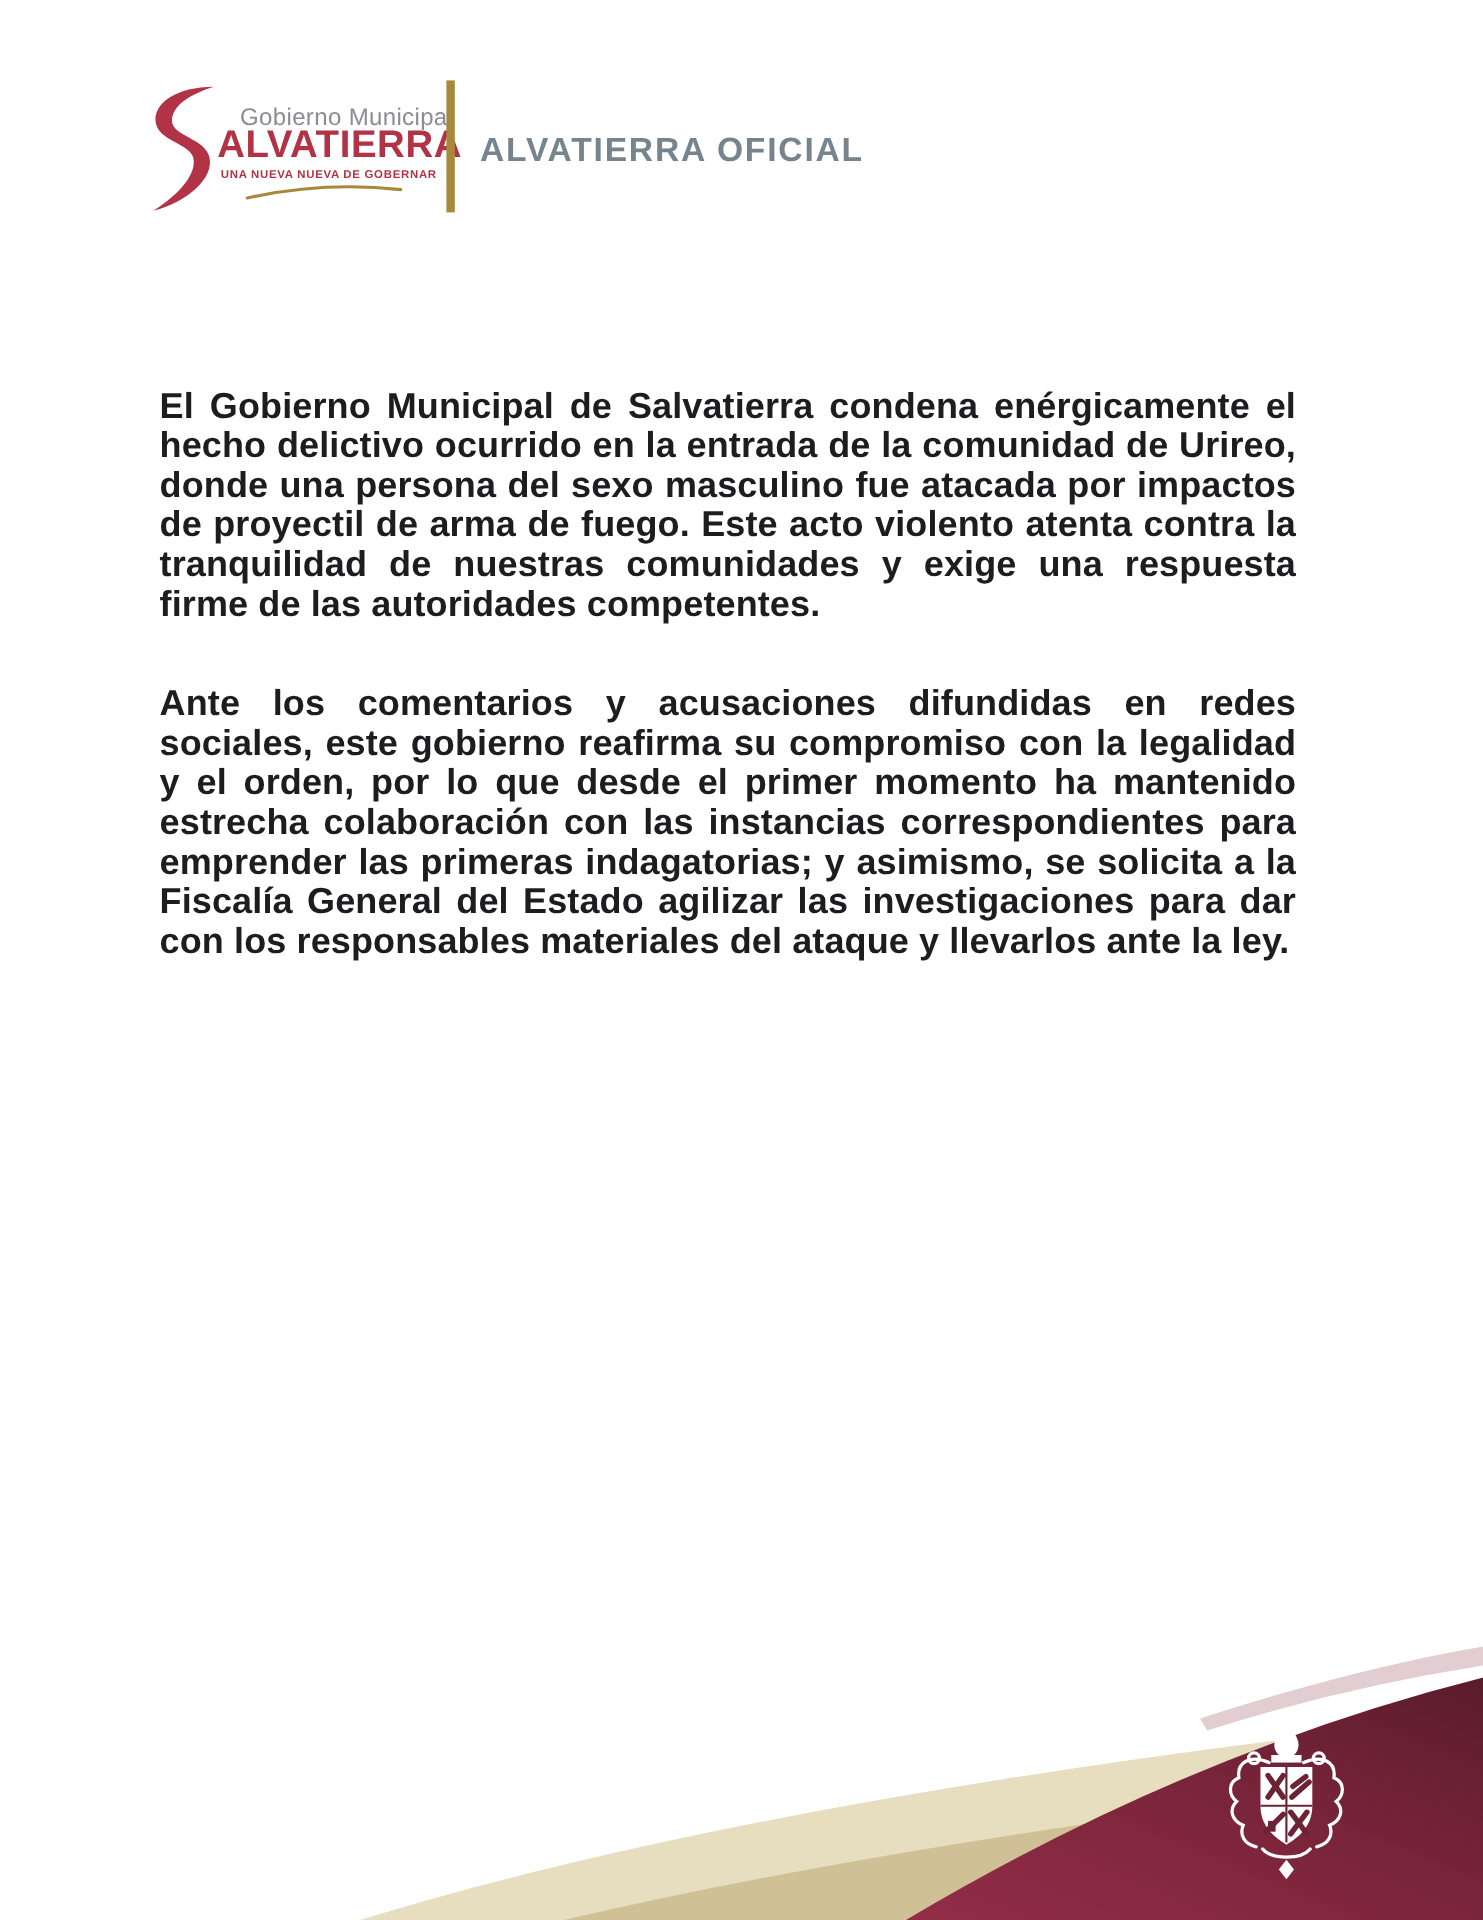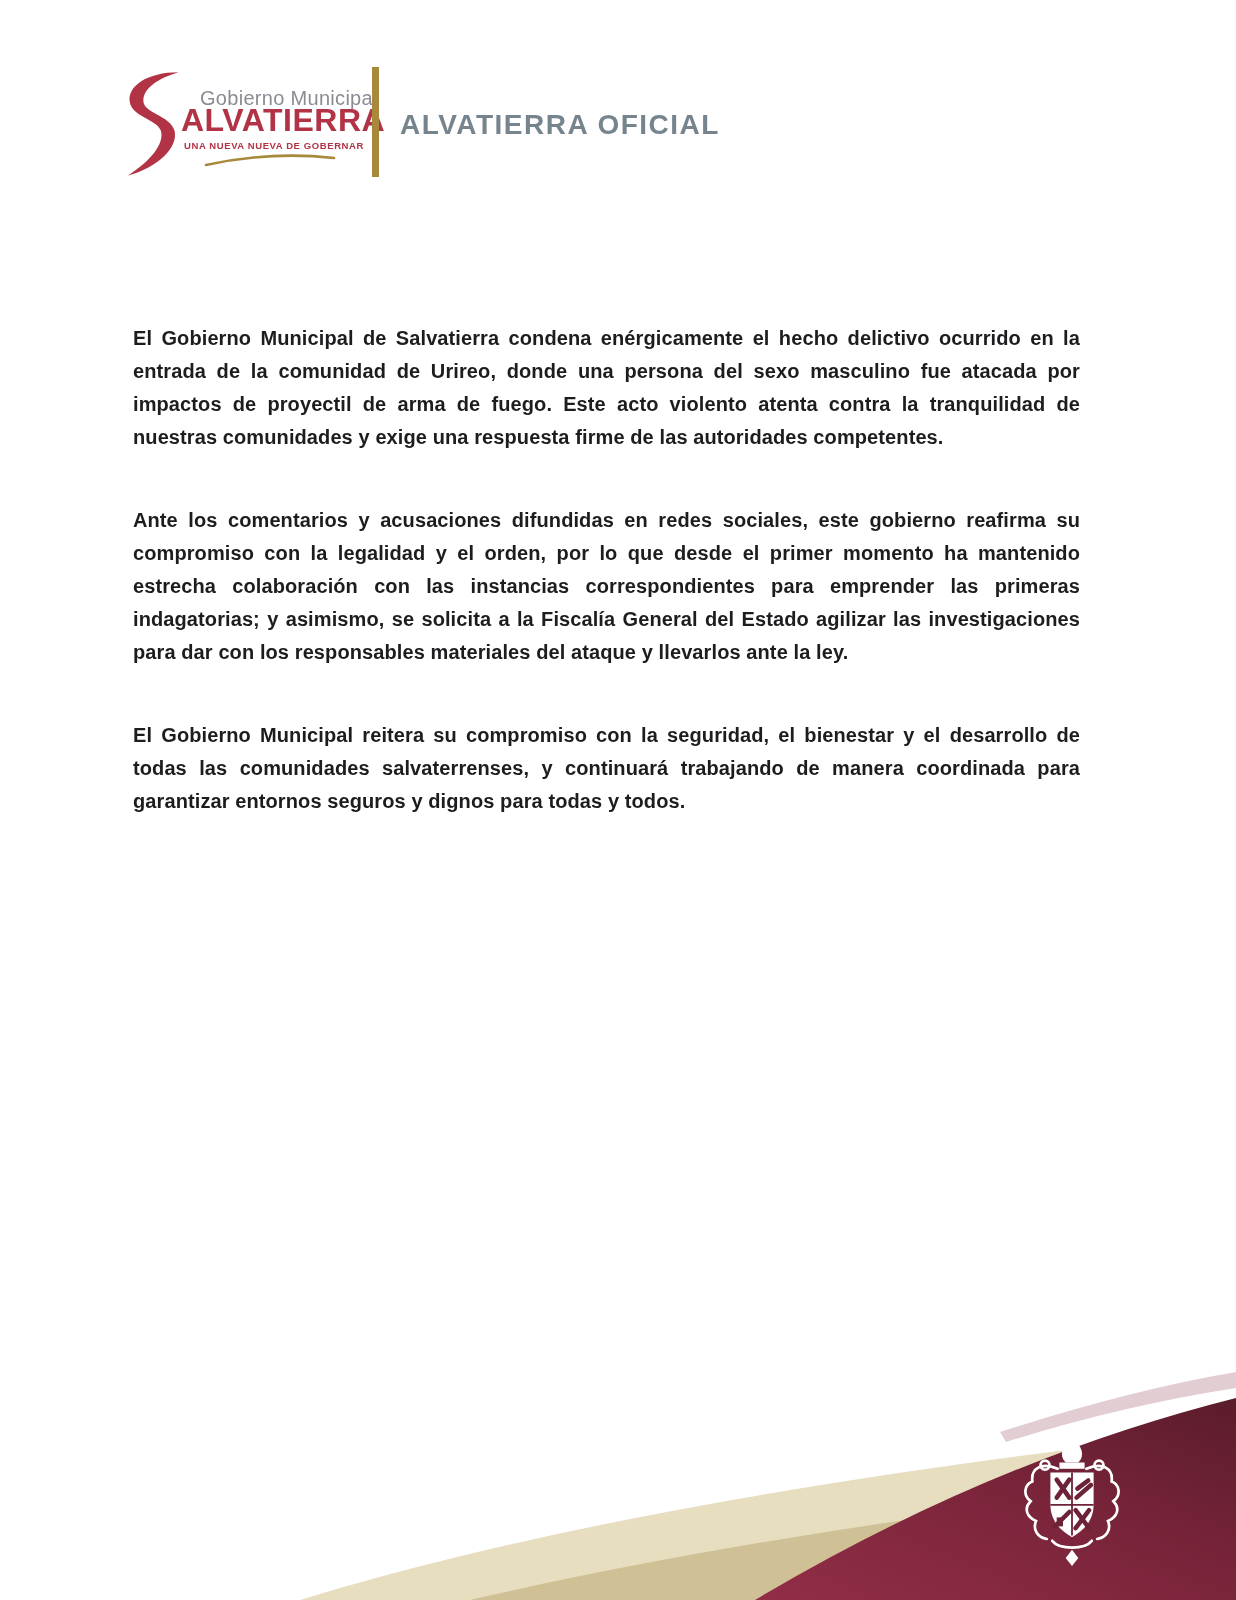--- a/index.html
+++ b/index.html
@@ -45,21 +45,21 @@
     position:absolute;left:133px;top:322px;width:947px;
   }
   .date-line{
     text-align:right;
     padding-right:6px;
     font-size:29px;font-weight:700;color:#111114;
     margin:0 0 132px 0;
     letter-spacing:.2px;
   }
   .body-paragraph{
-    font-size:20px;font-weight:700;color:#1d1d20;
+    font-size:30px;font-weight:700;color:#1d1d20;
     line-height:33px;
     text-align:justify;
     margin:0 0 50px 0;
     letter-spacing:.1px;
   }
   
   .bottom-decor{position:absolute;left:0;bottom:0;width:1236px;height:290px;}
 </style>
 </head>
 <body>
@@ -79,21 +79,20 @@
         <path d="M2 12 Q 66 -2 130 5" stroke="#a8893c" stroke-width="2.6" fill="none" stroke-linecap="round"></path>
       </svg>
     </div>
     <div class="header-divider"></div>
     <div class="doc-type">ALVATIERRA OFICIAL</div>
   </div>
 
   <div class="content">
     <p class="body-paragraph">El Gobierno Municipal de Salvatierra condena enérgicamente el hecho delictivo ocurrido en la entrada de la comunidad de Urireo, donde una persona del sexo masculino fue atacada por impactos de proyectil de arma de fuego. Este acto violento atenta contra la tranquilidad de nuestras comunidades y exige una respuesta firme de las autoridades competentes.</p>
     <p class="body-paragraph">Ante los comentarios y acusaciones difundidas en redes sociales, este gobierno reafirma su compromiso con la legalidad y el orden, por lo que desde el primer momento ha mantenido estrecha colaboración con las instancias correspondientes para emprender las primeras indagatorias; y asimismo, se solicita a la Fiscalía General del Estado agilizar las investigaciones para dar con los responsables materiales del ataque y llevarlos ante la ley.</p>
-    <p class="body-paragraph">El Gobierno Municipal reitera su compromiso con la seguridad, el bienestar y el desarrollo de todas las comunidades salvaterrenses, y continuará trabajando de manera coordinada para garantizar entornos seguros y dignos para todas y todos.</p>
   </div>
 
   <svg class="bottom-decor" width="1236" height="290" viewBox="0 0 1236 290">
     <defs>
       <linearGradient id="maroonGrad" x1="0%" y1="100%" x2="100%" y2="0%">
         <stop offset="0%" stop-color="#922d47"></stop>
         <stop offset="55%" stop-color="#79243a"></stop>
         <stop offset="100%" stop-color="#5a1c2b"></stop>
       </linearGradient>
     </defs>

